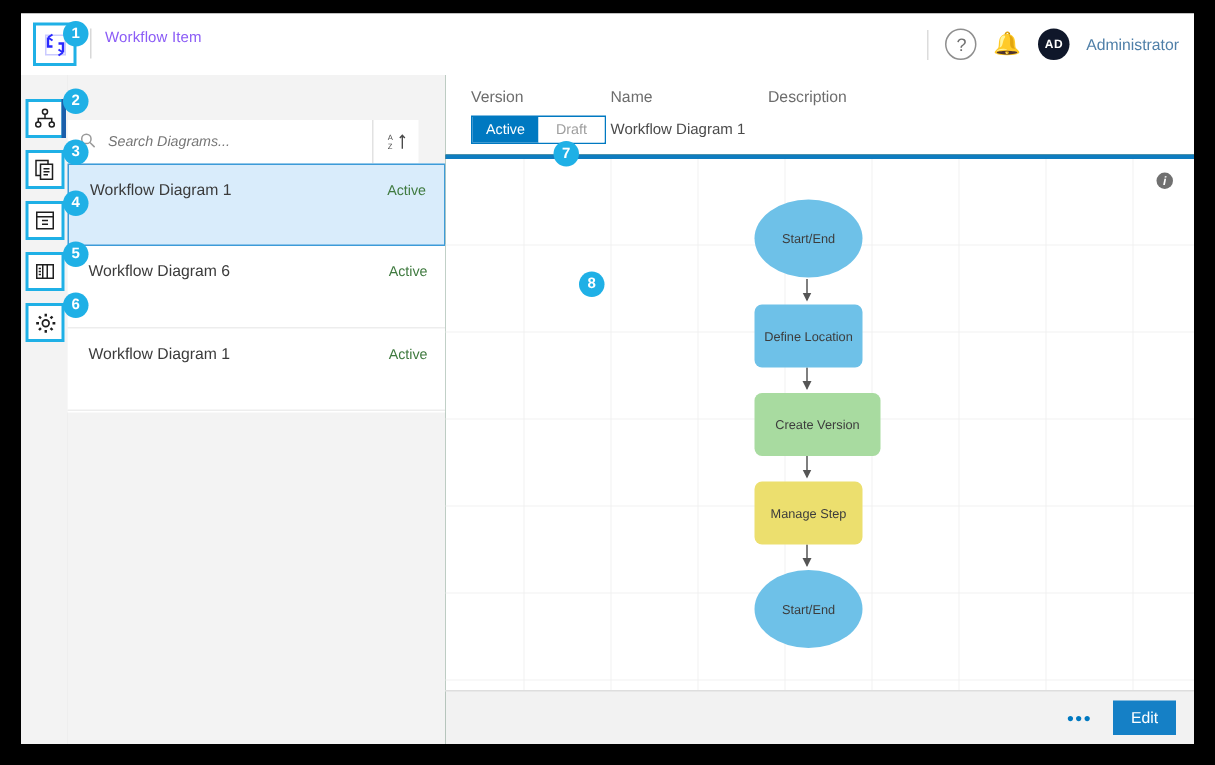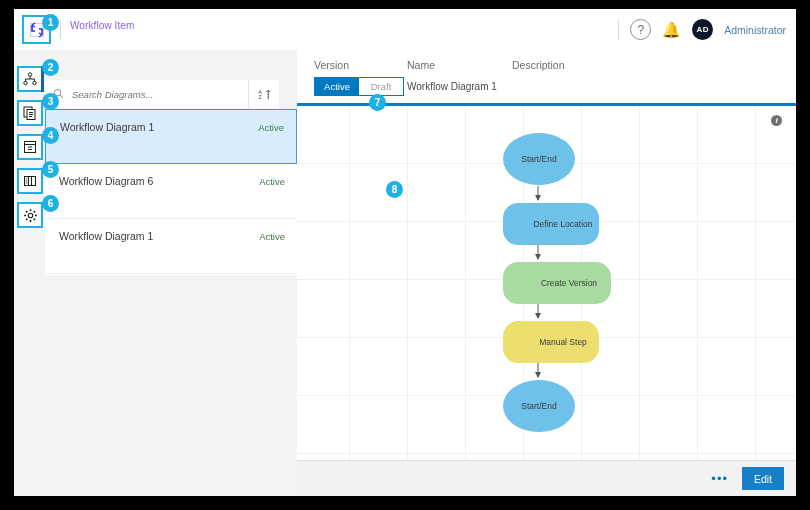--- a/index.html
+++ b/index.html
@@ -210,21 +210,21 @@
     display: flex; align-items: center; justify-content: center;
     cursor: pointer;
   }
   .node {
     position: absolute;
     display: flex; align-items: center; justify-content: center;
     font-size: 8.5px; color: #3c3c3c; text-align: center;
     cursor: pointer;
   }
   .node.ellipse { border-radius: 50%; background: #6ec1e8; }
-  .node.rect { border-radius: 15px; padding-left: 24px; }
+  .node.rect { border-radius: 5px; }
   .footer {
     position: absolute; left: 0; right: 0; bottom: 0; height: 35px;
     background: #f2f2f2; border-top: 1px solid #dedede;
     display: flex; align-items: center; justify-content: flex-end;
   }
   .more-btn {
     color: #0079c1; font-size: 13px; letter-spacing: 1px;
     margin-right: 14px; cursor: pointer; line-height: 1;
   }
   .edit-btn {
@@ -375,21 +375,21 @@
         </defs>
         <path d="M241 80 L241 94" stroke="#555" stroke-width="1" marker-end="url(#ar)"></path>
         <path d="M241 139 L241 153" stroke="#555" stroke-width="1" marker-end="url(#ar)"></path>
         <path d="M241 198 L241 212" stroke="#555" stroke-width="1" marker-end="url(#ar)"></path>
         <path d="M241 257 L241 271" stroke="#555" stroke-width="1" marker-end="url(#ar)"></path>
       </svg>
 
       <div class="node ellipse" style="left:206px; top:27px; width:72px; height:52px; background:#6ec1e8">Start/End</div>
       <div class="node rect" style="left:206px; top:97px; width:72px; height:42px; background:#6ec1e8">Define Location</div>
       <div class="node rect" style="left:206px; top:156px; width:84px; height:42px; background:#a8dba0">Create Version</div>
-      <div class="node rect" style="left:206px; top:215px; width:72px; height:42px; background:#ecdf6e">Manual Step</div>
+      <div class="node rect" style="left:206px; top:215px; width:72px; height:42px; background:#ecdf6e">Manage Step</div>
       <div class="node ellipse" style="left:206px; top:274px; width:72px; height:52px; background:#6ec1e8">Start/End</div>
     </div>
 
     <div class="footer">
       <div class="more-btn">•••</div>
       <div class="edit-btn">Edit</div>
     </div>
   </div>
 
   <div class="badge" style="left:28px;  top:5px">1</div>

